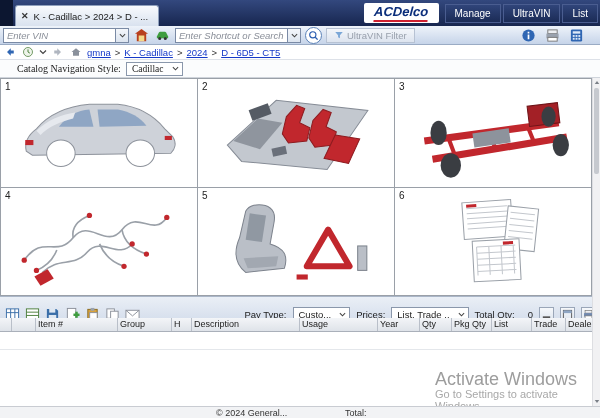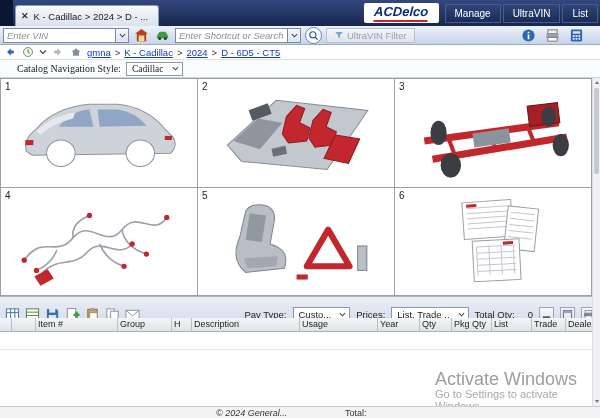--- a/index.html
+++ b/index.html
@@ -85,21 +85,21 @@
   .row-line { position:absolute; top:17px; left:0; right:0; border-top:1px solid #e4e7eb; }
 
   
   .watermark { position:absolute; left:435px; top:371px; color:#9d9d9d; pointer-events:none; }
   .watermark .l1 { font-size:18px; line-height:17px; }
   .watermark .l2 { font-size:11px; color:#a8a8a8; }
 
   
   .statusbar { position:absolute; bottom:0; left:0; right:0; height:12px; background:#f2f3f5;
     border-top:1px solid #c9ccd2; font-size:9px; color:#333; }
-  .copyright { position:absolute; left:216px; top:1px;font-style:italic; }
+  .copyright { position:absolute; left:216px; top:1px; }
   .total { position:absolute; left:345px; top:1px; }
 
   
   .vscroll { position:absolute; top:78px; right:0; width:8px; bottom:12px; background:#f1f1f3; border-left:1px solid #dddee2; }
   .varrow { position:absolute; left:0; width:7px; height:9px; display:flex; align-items:center; justify-content:center; cursor:pointer; }
   .varrow svg { width:6px; height:5px; }
   .varrow.up { top:0; } .varrow.down { bottom:0; }
   .vthumb { position:absolute; top:10px; left:1px; width:5px; height:86px; background:#c6c9cf; border-radius:2px; cursor:grab; }
 </style>
 </head>

